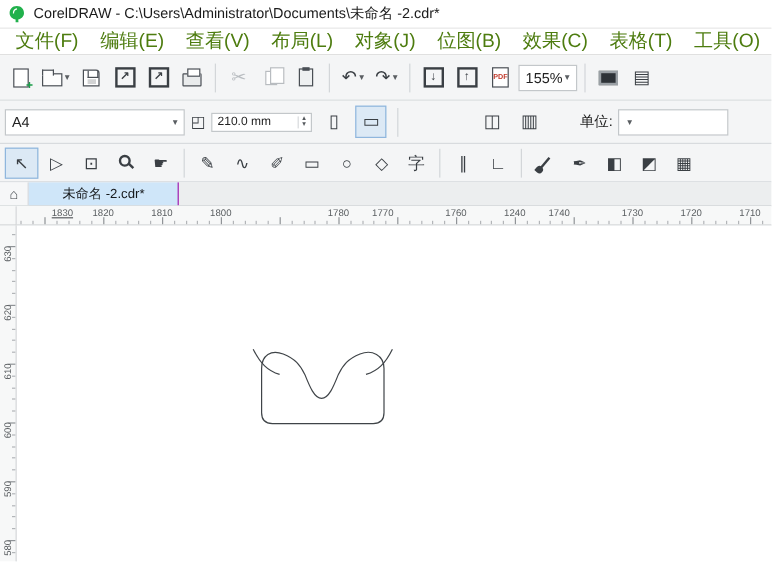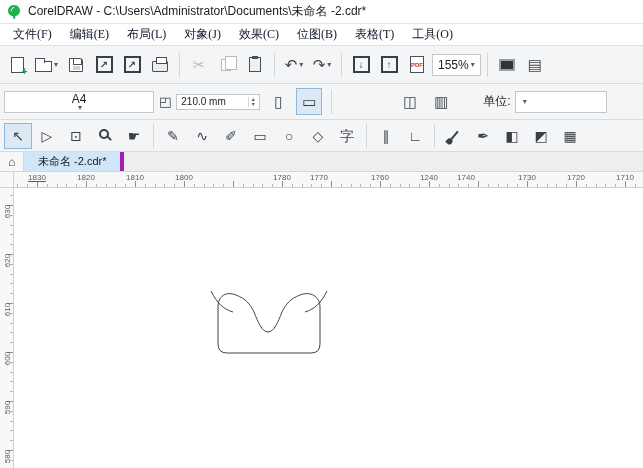--- a/index.html
+++ b/index.html
@@ -12,21 +12,21 @@
 
   
   #title-bar { height:24px; display:flex; align-items:center; gap:6px;
     padding:0 6px; background:#fff; border-bottom:1px solid #e4e4e4; }
   #title-bar .logo { width:16px; height:16px; flex:0 0 auto; }
   #title-text { font-size:12px; color:#1b1b1b; white-space:nowrap; }
 
   
   #menu-bar { height:22px; display:flex; align-items:center; background:#fff;
     border-bottom:1px solid #e0e0e0; padding-left:4px; }
-  .menu-item { padding:2px 9px; font-size:12px; color:#0f172a; white-space:nowrap;font-family:Liberation Serif, serif; }
+  .menu-item { padding:2px 9px; font-size:16px; color:#4d7c0f; white-space:nowrap; }
 
   
   .toolbar { display:flex; align-items:center; background:#f4f5f6;
     border-bottom:1px solid #d8dbde; padding:0 4px; gap:2px; }
   #standard-toolbar { height:38px; }
   #property-bar { height:36px; gap:5px; }
   #toolbox { height:32px; gap:1px; }
 
   .tbtn { display:flex; align-items:center; justify-content:center;
     min-width:26px; height:27px; border:1px solid transparent; background:transparent;
@@ -72,41 +72,41 @@
   .shape-pdf .inner-glyph { font-size:6px; color:#c0392b; }
   .shape-screen { width:16px; height:12px; background:#2e3338; border:2px solid #9aa0a5; }
   .shape-magnifier { width:10px; height:10px; border:2px solid #3a3f44; border-radius:50%; margin:0 3px 3px 0; }
   .shape-magnifier::after { content:""; position:absolute; width:6px; height:2px; background:#3a3f44;
     transform:rotate(45deg); right:-5px; bottom:-2px; }
   .shape-dropper { width:2px; height:12px; background:#3a3f44; transform:rotate(40deg); margin:0 6px; }
   .shape-dropper::after { content:""; position:absolute; bottom:-4px; left:-2px; width:6px; height:6px;
     background:#3a3f44; border-radius:50% 50% 50% 0; }
 
   
-  #page-size-combo { width:150px;flex-direction:column; }
+  #page-size-combo { width:150px; }
   .dims-glyph { font-size:13px; color:#3a3f44; }
   .dim-stack { display:flex; flex-direction:column; gap:2px; }
   .numinput { display:flex; align-items:center; justify-content:space-between;
     width:84px; height:16px; background:#fff; border:1px solid #c3c7ca;
     font-size:10px; padding:0 2px 0 4px; }
   .spin { display:flex; flex-direction:column; align-items:center; width:9px;
     border-left:1px solid #d7dadc; }
   .spin span { font-size:6px; line-height:5px; color:#55595d; }
   .units-label { font-size:12px; color:#1b1b1b; margin-right:4px; white-space:nowrap; }
   #units-combo { width:92px; }
   .units-group { display:flex; align-items:center; margin-left:24px; }
 
   
   #tab-bar { height:20px; display:flex; align-items:stretch; background:#eceeef;
     border-bottom:1px solid #d4d7da; }
   .home-btn { width:24px; display:flex; align-items:center; justify-content:center;
     border:none; border-right:1px solid #d4d7da; background:#f6f7f8; font-size:12px;
     color:#3a3f44; font-family:inherit; }
-  .doc-tab { display:flex; align-items:center; padding:0 14px; background:#cfe6f9;
-    border-right:4px solid #a21caf; font-size:11px; color:#16191c; white-space:nowrap; }
+  .doc-tab { display:flex; align-items:center; padding:0 28px; background:#cfe6f9;
+    border-right:1px solid #a21caf; font-size:11px; color:#16191c; white-space:nowrap; }
 
   
   #workspace { position:relative; height:296px; background:#fff; }
   #ruler-corner { position:absolute; left:0; top:0; width:14px; height:16px;
     background:#f7f8f8; border-right:1px solid #cfd2d4; border-bottom:1px solid #cfd2d4; }
   #h-ruler { position:absolute; left:14px; top:0; right:0; height:16px;
     background:#f7f8f8; border-bottom:1px solid #cfd2d4; overflow:hidden; }
   #v-ruler { position:absolute; left:0; top:16px; bottom:0; width:14px;
     background:#f7f8f8; border-right:1px solid #cfd2d4; overflow:hidden; }
   .htick { position:absolute; bottom:0; width:1px; height:3px; background:#b2b5b8; }
@@ -128,24 +128,25 @@
       <path d="M8 1 C12 1 14 4 14 7 C14 10 11 12 9.2 12.2 L9.4 14.6 L7 14.6 L7 12.2 C5 12 2 10 2 7 C2 4 4 1 8 1 Z" fill="#21b14c"></path>
       <path d="M5.2 7.2 C5.2 5 6.6 3.6 8.2 3.4" stroke="#fff" stroke-width="1" fill="none"></path>
     </svg>
   </span>
   <span id="title-text">CorelDRAW - C:\Users\Administrator\Documents\未命名 -2.cdr*</span>
 </div>
 
 <div id="menu-bar">
     <span class="menu-item">文件(F)</span>
     <span class="menu-item">编辑(E)</span>
+    <span class="menu-item">查看(V)</span>
     <span class="menu-item">布局(L)</span>
     <span class="menu-item">对象(J)</span>
+    <span class="menu-item">位图(B)</span>
     <span class="menu-item">效果(C)</span>
-    <span class="menu-item">位图(B)</span>
     <span class="menu-item">表格(T)</span>
     <span class="menu-item">工具(O)</span>
   </div>
 
 <div class="toolbar" id="standard-toolbar">
     <button class="tbtn">
       <span class="csi shape-page">
         <span class="badge-plus">+</span>
       </span>
     </button>
@@ -326,21 +327,21 @@
     <span>未命名 -2.cdr*</span>
   </div>
 </div>
 
 <div id="workspace">
   <div id="ruler-corner"></div>
   <div id="h-ruler">
       <span class="htick" style="left: 3.4px;"></span>
       <span class="htick" style="left: 13.2px;"></span>
       <span class="htick major" style="left: 23px;"></span>
-      <span class="hlab" style="left: 11px; text-decoration: underline;">1830</span>
+      <span class="hlab" style="left: 26px; text-decoration: underline;">1830</span>
       <span class="htick" style="left: 32.8px;"></span>
       <span class="htick" style="left: 42.6px;"></span>
       <span class="htick" style="left: 52.4px;"></span>
       <span class="htick" style="left: 62.2px;"></span>
       <span class="htick major" style="left: 72px;"></span>
       <span class="hlab" style="left: 60px;">1820</span>
       <span class="htick" style="left: 81.8px;"></span>
       <span class="htick" style="left: 91.6px;"></span>
       <span class="htick" style="left: 101.4px;"></span>
       <span class="htick" style="left: 111.2px;"></span>

